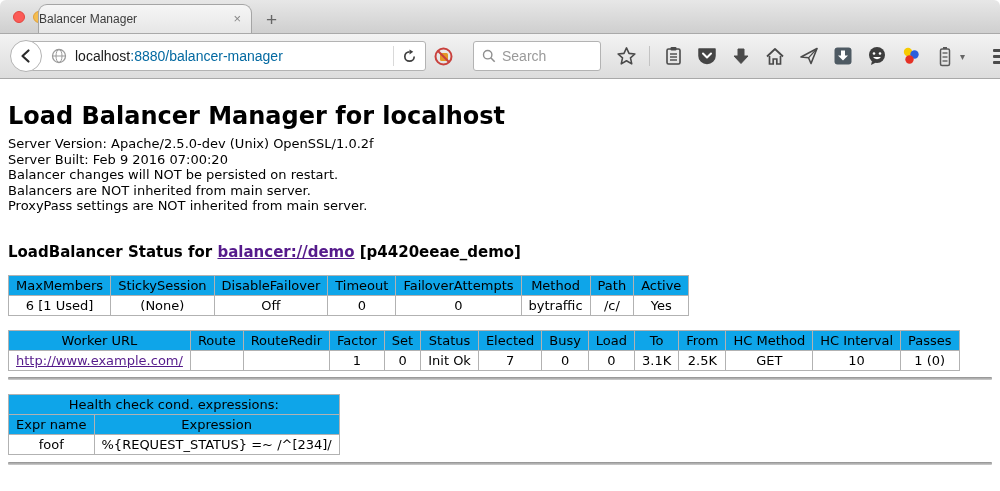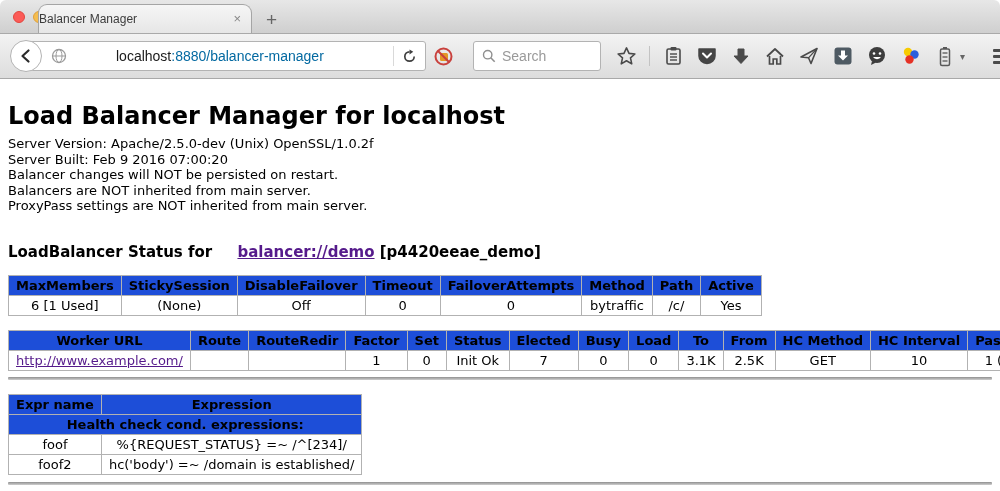--- a/index.html
+++ b/index.html
@@ -35,21 +35,21 @@
   .nav-group { display:flex; align-items:center; position:relative; }
   .back-btn { width:32px; height:32px; border-radius:50%; background:#fff;
               border:1px solid #b3b3b3; display:flex; align-items:center;
               justify-content:center; z-index:2; }
   .urlbar { display:flex; align-items:center; width:400px; height:30px;
             background:#fff; border:1px solid #b3b3b3; border-radius:3px;
             margin-left:-16px; padding-left:24px; }
   .globe { margin-right:8px; display:flex; }
   .url-text { font-family:"Liberation Sans",sans-serif; font-size:14px; flex:1;
               white-space:nowrap; overflow:hidden; }
-  .url-host { color:#1a1a1a;margin-left:41px; }
+  .url-host { color:#1a1a1a; }
   .url-path { color:#0369a1; }
   .url-divider { width:1px; height:20px; background:#d9d9d9; margin:0 6px; }
   .reload-btn { padding:0 8px 0 2px; display:flex; align-items:center; }
   .blocked { margin:0 8px; display:flex; }
   .searchbar { display:flex; align-items:center; width:133px; height:30px;
                background:#fff; border:1px solid #b3b3b3; border-radius:3px;
                margin-left:12px; padding:0 8px; }
   .searchbar input { border:none; outline:none; width:90px; margin-left:6px;
                font-family:"Liberation Sans",sans-serif; font-size:14px; color:#14532d;
                background:transparent; }
@@ -61,25 +61,25 @@
   .caret { font-size:10px; color:#666; margin-left:-8px; }
   .burger { display:flex; flex-direction:column; gap:3px; }
   .burger span { display:block; width:18px; height:3px; background:#4a4a4a;
                  border-radius:1px; }
 
   
   .content { padding:0 8px; font-size:13px; color:#000; }
   .content h1 { font-size:24px; font-weight:bold; margin:23px 0 6px 0; }
   .server-info { margin-top:4px; line-height:15.5px; }
   .status-heading { margin-top:29px; font-size:15px; font-weight:bold; }
-  .status-heading a { color:#551a8b;margin-left:20px; }
+  .status-heading a { color:#551a8b; }
   .content table { border-collapse:collapse; font-size:13px; margin-top:14px; }
   .content th, .content td { border:1px solid #b2b2b2; padding:2px 7px;
                              text-align:center; white-space:nowrap; }
-  .content th { background:#1d4ed8; font-weight:bold; }
+  .content th { background:#0ea5e9; font-weight:normal; }
   .content table { border:1px solid #8e8e8e; }
   .worker-url-cell { text-align:left !important; }
   .content a { color:#551a8b; text-decoration:underline; }
   .expr-cell { text-align:left; }
   .hr { height:3px; margin:6px 0 0 0; background:linear-gradient(#8f8f8f,#cfcfcf);
         border-radius:1px; }
   .worker-table { margin-top:17px; }
   .health-table { margin-top:4px; }
 </style>
 </head>
@@ -298,32 +298,28 @@
 
       </tr>
     </tbody>
       </table>
 
     <div class="hr"></div>
 
     <table class="health-table">
       <tbody>
           <tr>
+        <th colspan="2">Health check cond. expressions:</th>
+      </tr>
+      <tr>
         <th>Expr name</th>
         <th>Expression</th>
-      </tr>
-      <tr>
-        <th colspan="2">Health check cond. expressions:</th>
       </tr>
       <tr>
         <td>foof</td>
         <td class="expr-cell">%{REQUEST_STATUS} =~ /^[234]/</td>
       </tr>
-      <tr>
-        <td>foof2</td>
-        <td class="expr-cell">hc('body') =~ /domain is established/</td>
-      </tr>
     </tbody>
       </table>
 
     <div class="hr" style="margin-top:7px;"></div>
   </div>
 </div>
 
 </body></html>

